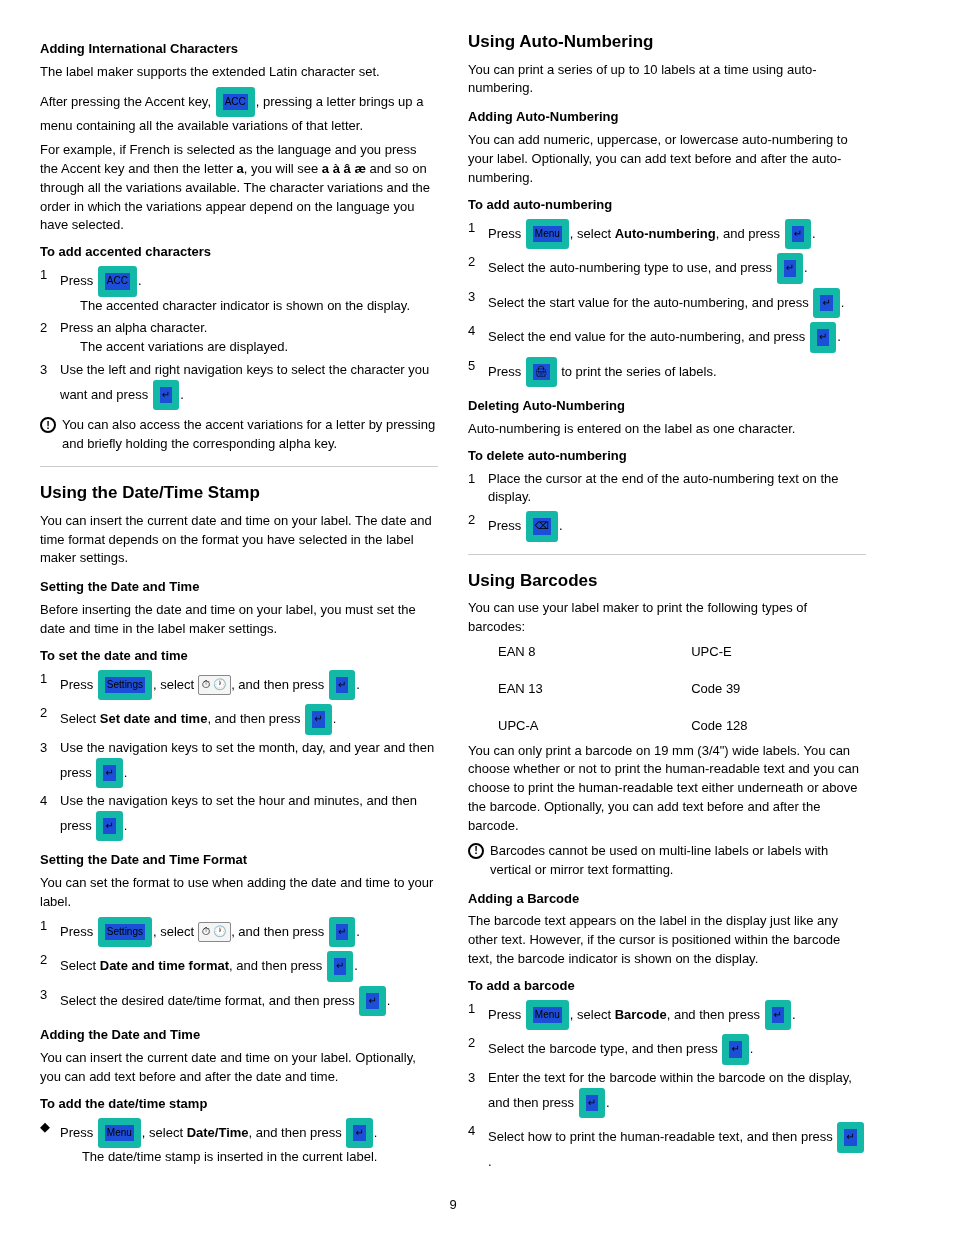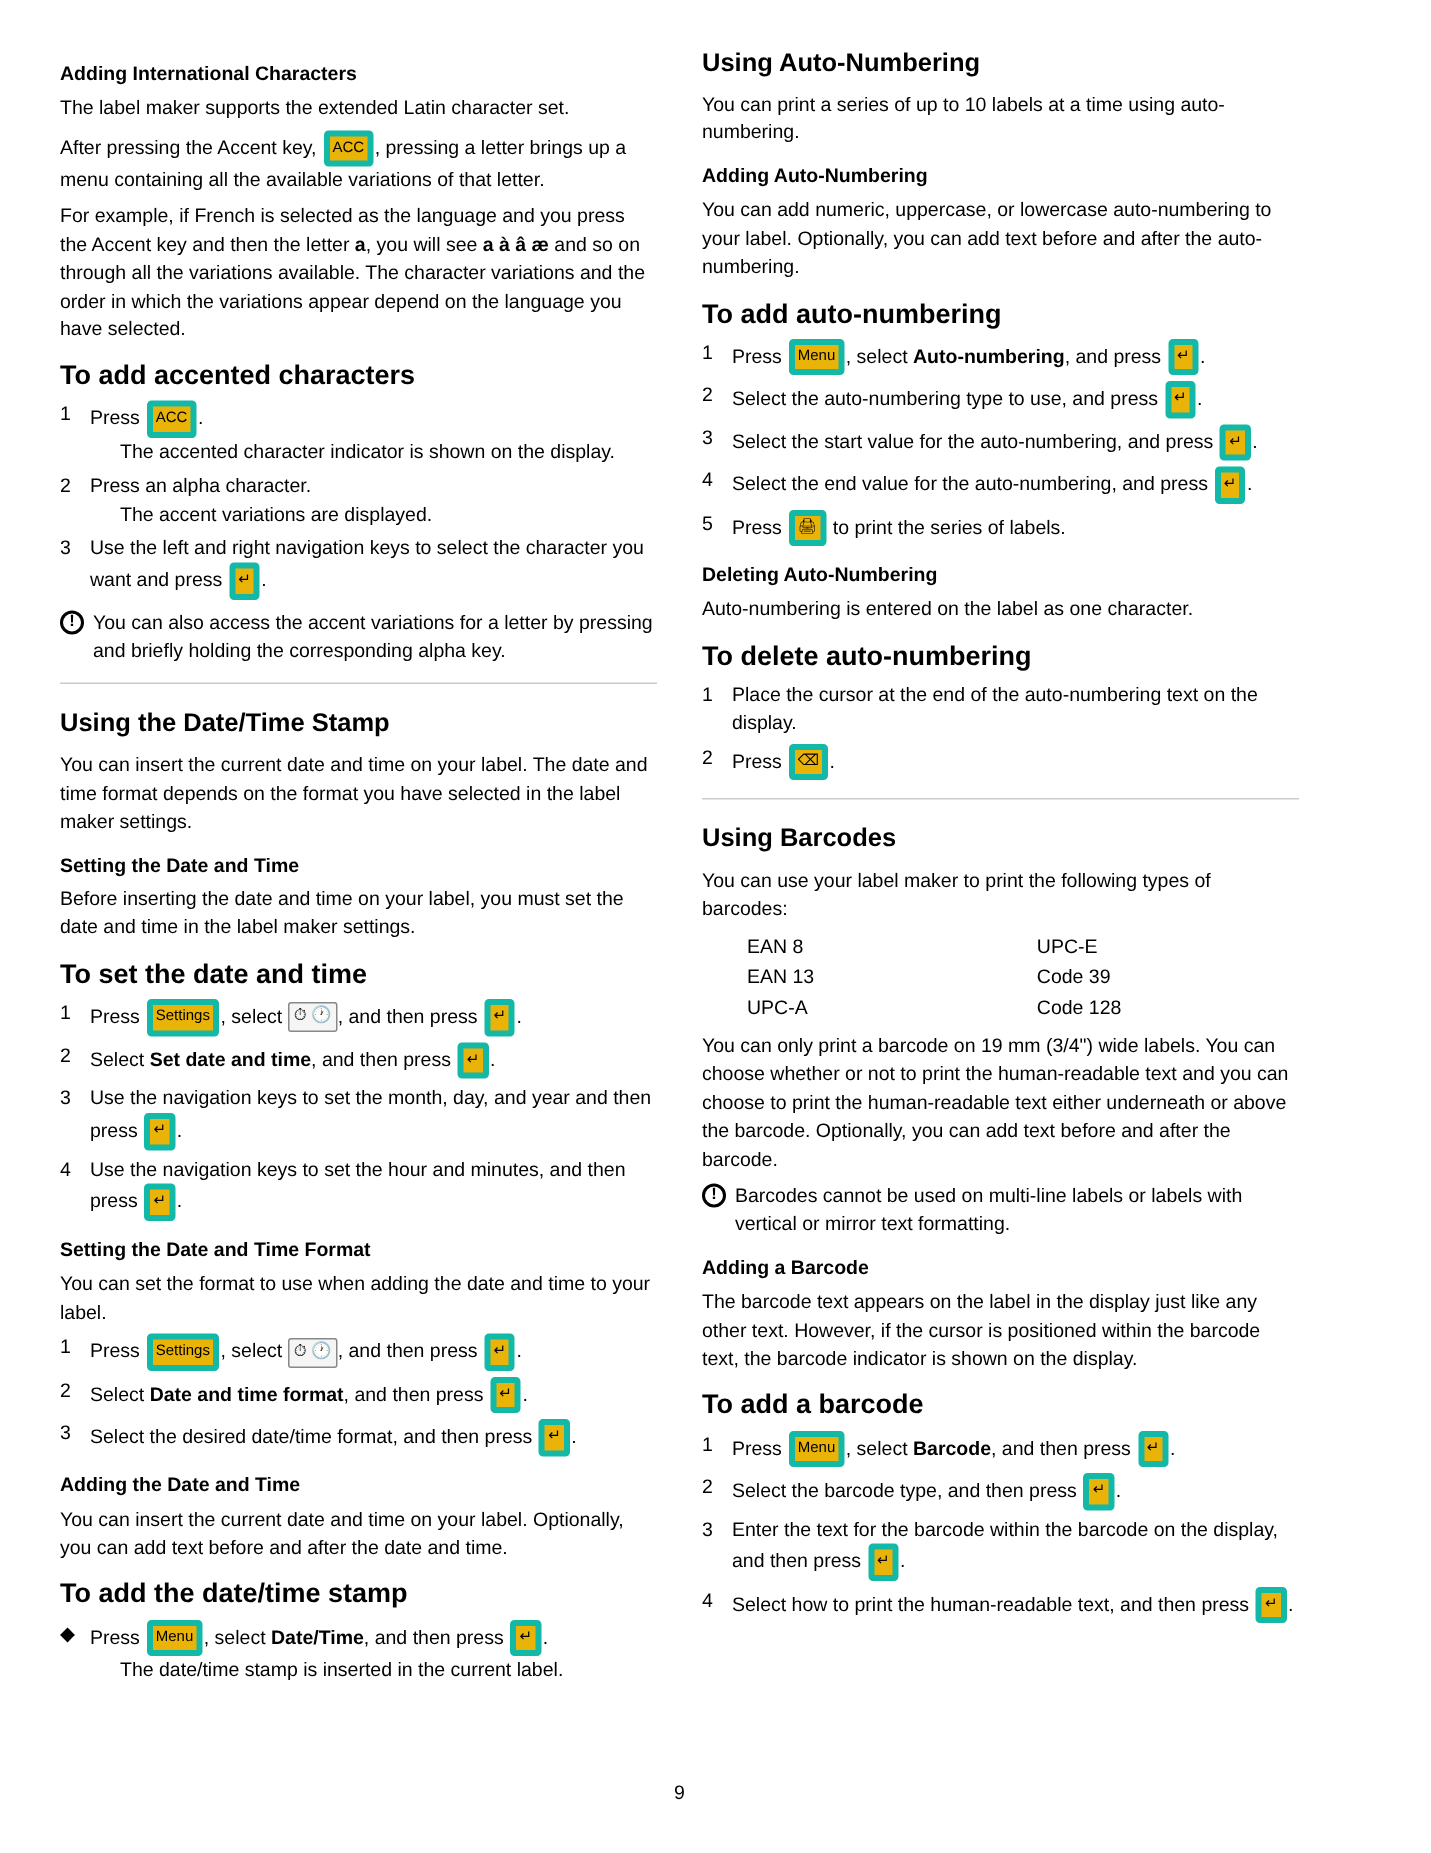--- a/index.html
+++ b/index.html
@@ -41,21 +41,21 @@
     .section-title.top {
       margin-top: 0;
     }
     .subsection-title {
       font-size: 13px;
       font-weight: bold;
       margin-bottom: 4px;
       margin-top: 10px;
     }
     .task-title {
-      font-size: 18px;
+      font-size: 13px;
       font-weight: bold;
       margin-bottom: 4px;
       margin-top: 8px;
     }
     p {
       margin-bottom: 5px;
       font-size: 13px;
     }
     .numbered-list {
       list-style: none;
@@ -104,38 +104,38 @@
       border-radius: 50%;
       border: 2px solid #000;
       font-weight: bold;
       font-size: 11px;
       min-width: 16px;
       min-height: 16px;
       margin-top: 1px;
     }
     .kbd-icon {
       display: inline-block;
-      border: 4px solid #14b8a6;
+      border: 7px solid #14b8a6;
       border-radius: 3px;
       padding: 1px 2px;
       font-size: 10px;
-      background: #eab308;
+      background: #1d4ed8;
       vertical-align: middle;
       margin: 0 1px;
       white-space: nowrap;
     }
     .divider {
       border: none;
       border-top: 1px solid #ccc;
       margin: 12px 0;
     }
     .barcode-table {
       display: grid;
       grid-template-columns: auto auto;
-      gap: 2px 30px;
+      gap: 18px 30px;
       margin: 6px 0 6px 30px;
       font-size: 13px;
     }
     .page-number {
       text-align: center;
       margin-top: 20px;
       font-size: 13px;
     }
     strong { font-weight: bold; }
     .indent { padding-left: 20px; text-align: right; }

